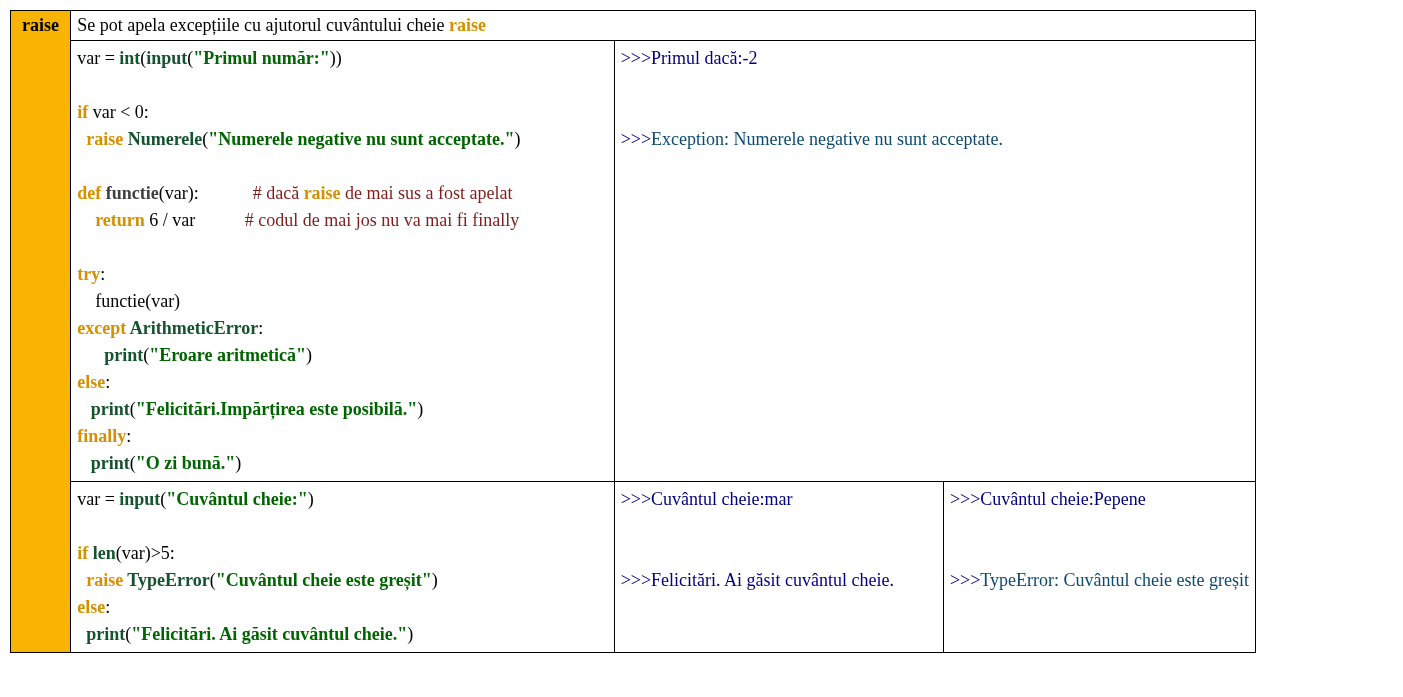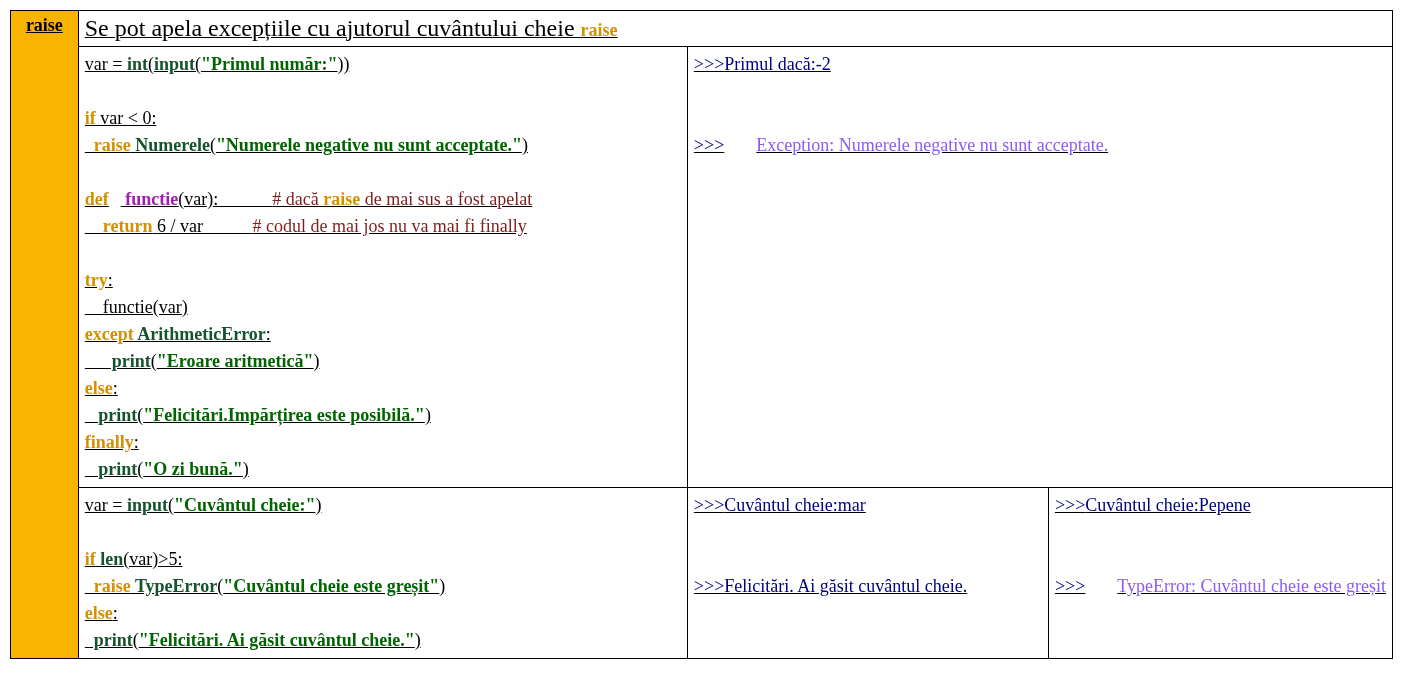--- a/index.html
+++ b/index.html
@@ -4,50 +4,49 @@
 <style>
   body {
     margin: 0;
     padding: 10px;
     font-family: "Times New Roman", serif;
     font-size: 18px;
     background: #fff;
   }
   table.main {
     border-collapse: collapse;
-    width: 1383px;
-    text-decoration: underline;
+    width: 1246px;
   }
   table.main td {
     border: 1px solid #000;
     vertical-align: top;
     padding: 4px 6px;
   }
   td.keyword-cell {
     background: #f8b400;
     font-weight: bold;
     text-align: center;
     vertical-align: middle;
     width: 60px;
   }
   .kw-purple { color: #14532d; font-weight: bold; }
   .kw-orange { color: #d49000; font-weight: bold; }
-  .kw-blue   { color: #a21caf; font-weight: bold; margin-left: 12px; }
+  .kw-blue   { color: #404040; font-weight: bold; }
   .str-green { color: #006400; font-weight: bold; }
   .cmt-red   { color: #7f1d1d; }
   .out-navy  { color: #000080; }
-  .out-red   { color: #8b5cf6; margin-left: 32px; }
+  .out-red   { color: #0c4a6e; }
   pre.code {
     margin: 0;
     font-family: "Times New Roman", serif;
     font-size: 18px;
     white-space: pre;
     line-height: 1.5;
   }
-  .intro-line { font-size: 24px; }
+  .intro-line { font-size: 18px; }
 </style>
 </head>
 <body>
 
 <table class="main">
   <tbody>
       <tr>
     <td class="keyword-cell" rowspan="3">
       <span>raise</span>
     </td>

